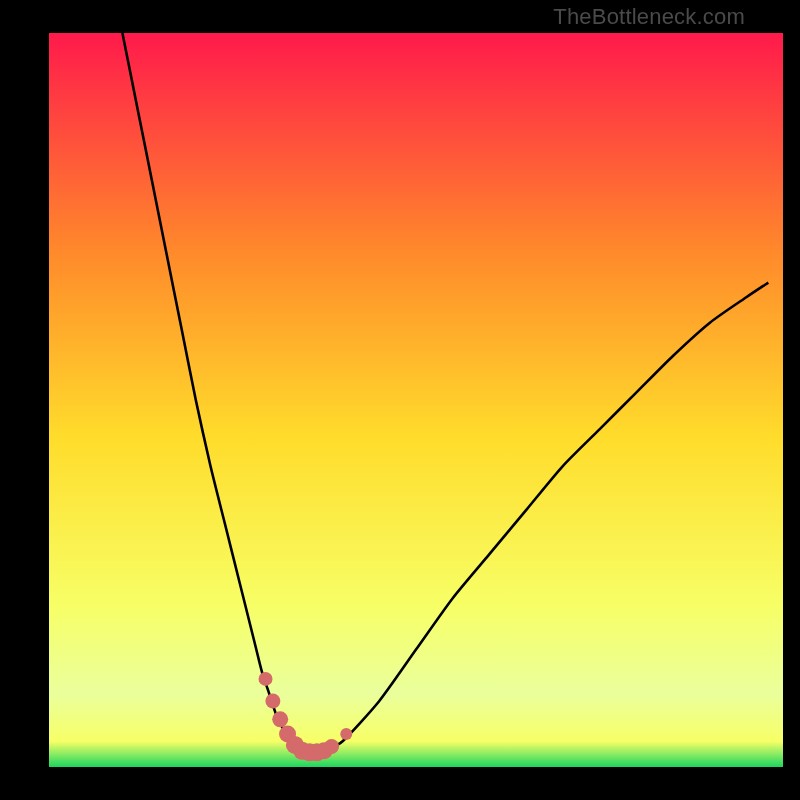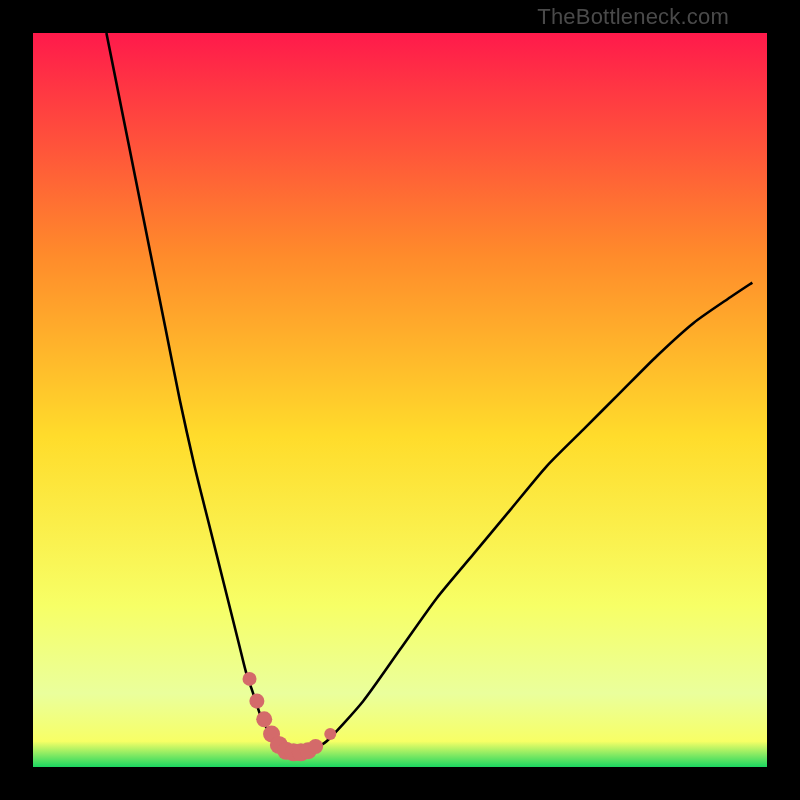--- a/index.html
+++ b/index.html
@@ -9,20 +9,21 @@
     height: 800px;
     background: #000000;
     overflow: hidden;
     font-family: Arial, Helvetica, sans-serif;
   }
   .stage {
     position: relative;
     width: 741px;
     height: 800px;
     background: #000000;
+    margin-left: 16px;
   }
   .watermark {
     position: absolute;
     top: 4px;
     right: 12px;
     color: #4a4a4a;
     font-size: 22px;
     font-weight: 400;
     letter-spacing: 0.2px;
     z-index: 10;

